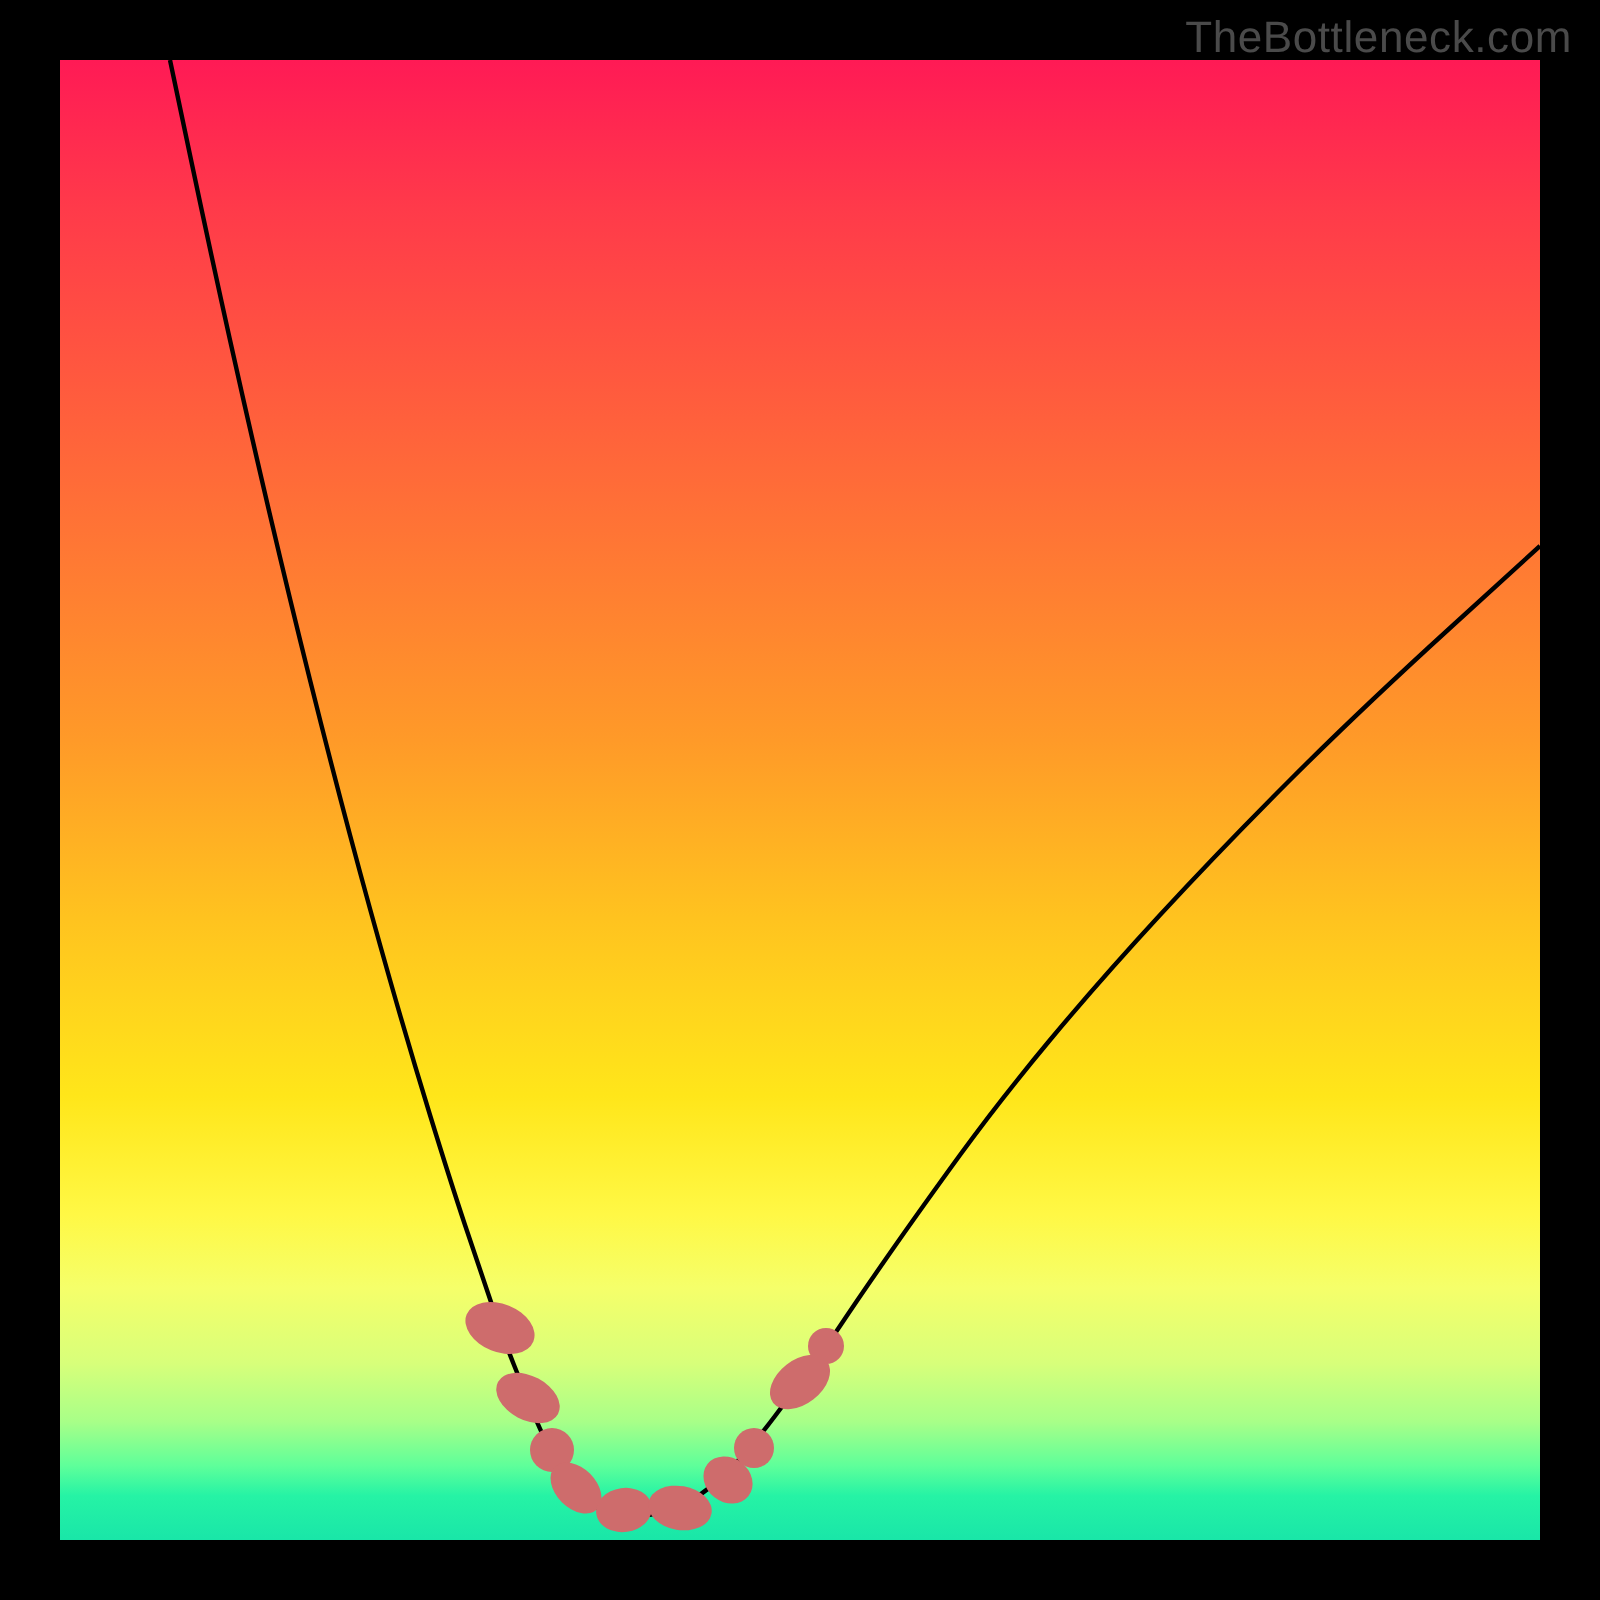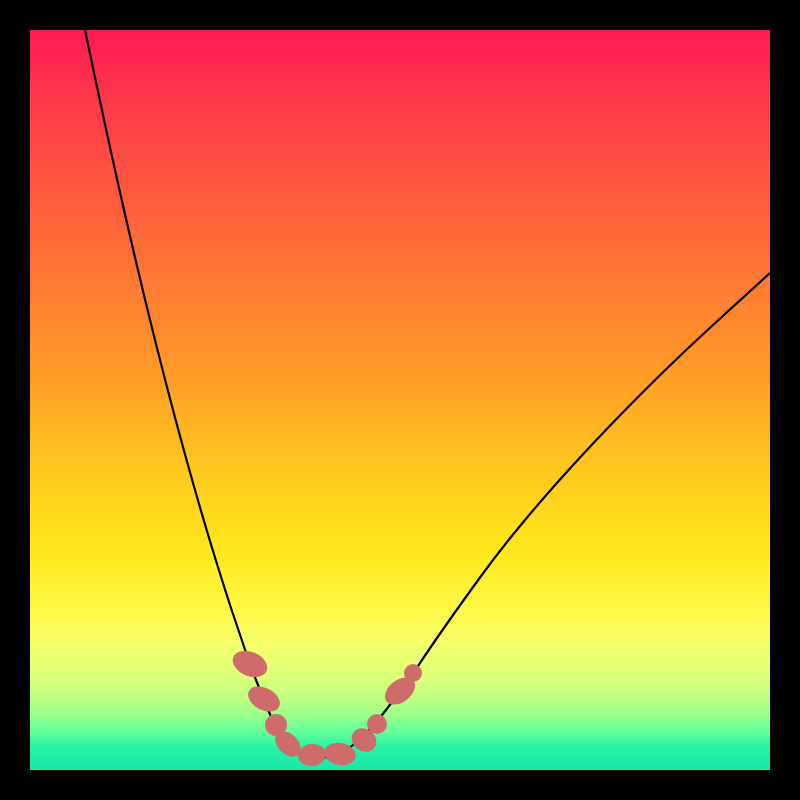--- a/index.html
+++ b/index.html
@@ -71,20 +71,21 @@
   }
   .marker-pill {
     fill: #ce6c6c;
     stroke: none;
   }
 </style>
 </head>
 <body>
 
 <div class="frame">
+  <div class="watermark">TheBottleneck.com</div>
   <div class="plot-area">
     <svg class="svg-layer" viewBox="0 0 740 740">
       <g id="curve-group">
           <path class="curve" d="M 55 0 Q 55 0 65 47.5 Q 75 95 85 140 Q 95 185 105 227.5 Q 115 270 125 310 Q 135 350 145 387.5 Q 155 425 165 460 Q 175 495 185 527.5 Q 195 560 202.5 582.5 Q 210 605 216 622.5 Q 222 640 227 652.5 Q 232 665 236 675 Q 240 685 244 692.5 Q 248 700 252 706 Q 256 712 260.5 717 Q 265 722 270 724.5 Q 275 727 282.5 727.5 T 290 728"></path>
           <path class="curve" d="M 290 728 Q 290 728 297.5 727 Q 305 726 312.5 722 Q 320 718 327.5 711.5 Q 335 705 342.5 696.5 Q 350 688 357.5 678 Q 365 668 372.5 658 Q 380 648 390 633 Q 400 618 415 596.5 Q 430 575 450 547.5 Q 470 520 495 490 Q 520 460 550 427.5 Q 580 395 615 360 Q 650 325 695 284 T 740 243"></path>
         </g>
       <g id="marker-group">
           <ellipse cx="220" cy="634" rx="12" ry="18" class="marker-pill" transform="rotate(-68 220 634)"></ellipse>
           <ellipse cx="234" cy="669" rx="11" ry="17" class="marker-pill" transform="rotate(-62 234 669)"></ellipse>
           <circle cx="246" cy="695" r="11" class="marker"></circle>

